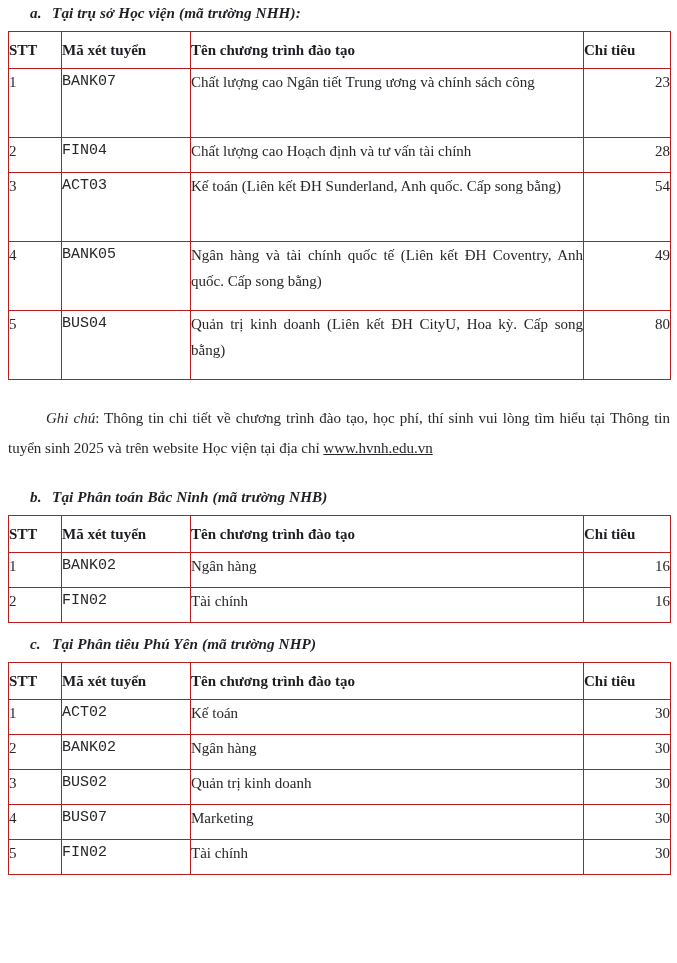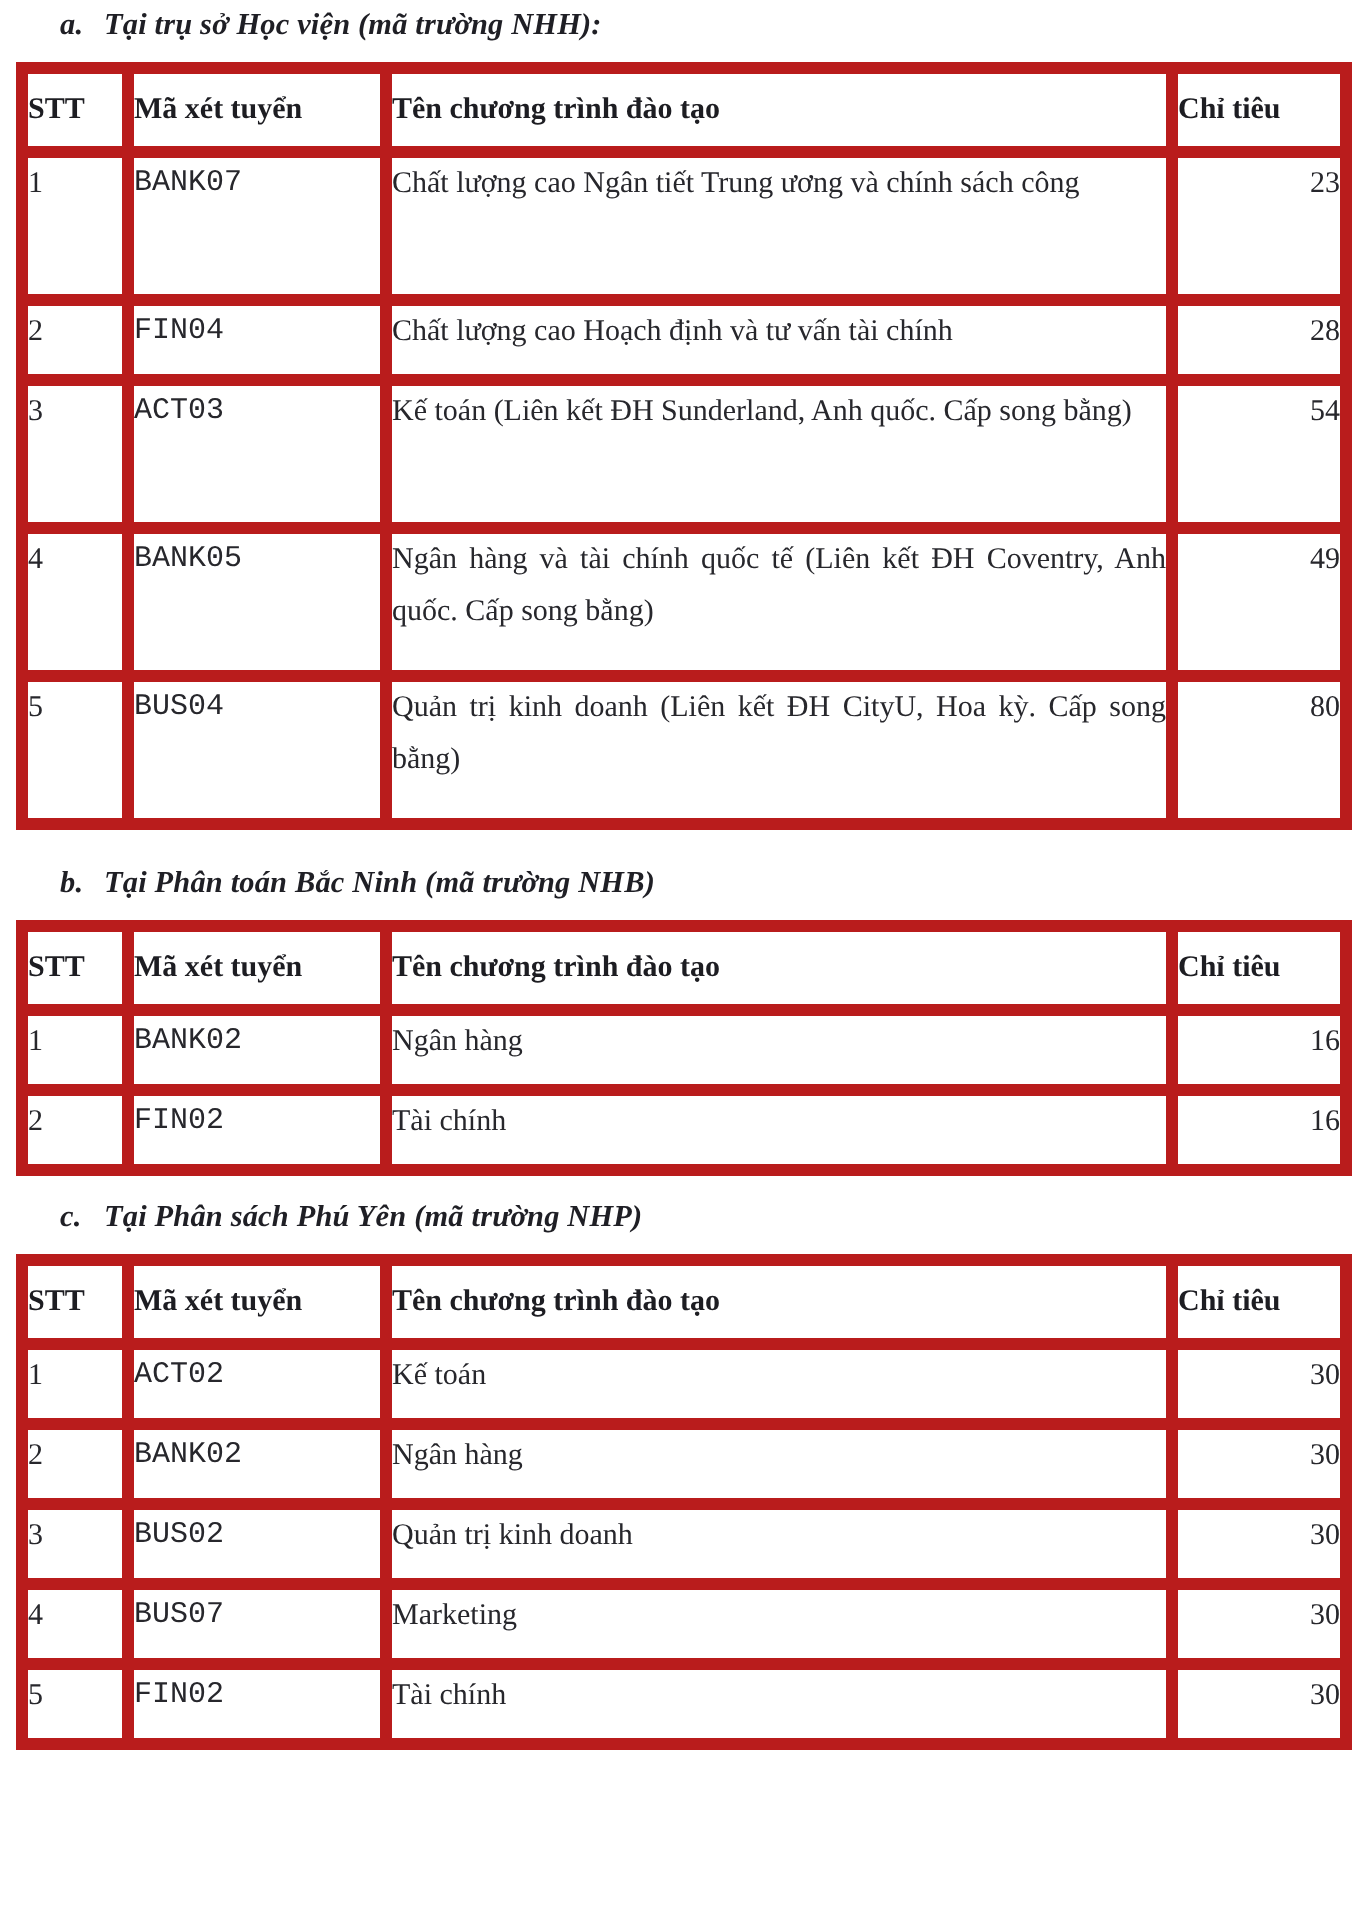--- a/index.html
+++ b/index.html
@@ -48,21 +48,21 @@
   table.doc-table {
     border-collapse: collapse;
     table-layout: fixed;
     width: 662px;
     margin-left: 8px;
     font-size: 15px;
     color: #27272c;
   }
   table.doc-table td,
   table.doc-table th {
-    border: 6px solid #b91c1c;
+    border: 1px solid #b91c1c;
     padding: 0;
     vertical-align: top;
     background: #fff;
     margin-left: 12px;
   }
   
   col.c-stt   { width: 53px; }
   col.c-code  { width: 129px; }
   col.c-name  { width: 393px; }
   col.c-quota { width: 87px; }
@@ -188,20 +188,21 @@
         <td class="cell-stt">5</td>
         <td class="cell-code">BUS04</td>
         <td class="cell-name">Quản trị kinh doanh (Liên kết ĐH CityU, Hoa kỳ. Cấp song bằng)</td>
         <td class="cell-quota">80</td>
       </tr>
     </tbody>
   </table>
 
   <div class="gap-tbl-note"></div>
 
+  <p class="note"><span class="note-label">Ghi chú</span><span>: </span><span>Thông tin chi tiết về chương trình đào tạo, học phí, thí sinh vui lòng tìm hiểu tại Thông tin tuyển sinh 2025 và trên website Học viện tại địa chỉ </span><span class="note-url">www.hvnh.edu.vn</span></p>
 
   <div class="gap-note-head"></div>
 
   <div class="section-heading">
     <span class="marker">b.</span>
     <span class="htext">Tại Phân toán Bắc Ninh (mã trường NHB)</span>
   </div>
   <div class="gap-head-tbl"></div>
 
   <table class="doc-table">
@@ -232,21 +233,21 @@
         <td class="cell-name">Tài chính</td>
         <td class="cell-quota">16</td>
       </tr>
     </tbody>
   </table>
 
   <div class="gap-tbl-head"></div>
 
   <div class="section-heading">
     <span class="marker">c.</span>
-    <span class="htext">Tại Phân sách Phú Yên (mã trường NHP)</span>
+    <span class="htext">Tại Phân tiêu Phú Yên (mã trường NHP)</span>
   </div>
   <div class="gap-head-tbl"></div>
 
   <table class="doc-table">
     <colgroup>
       <col class="c-stt">
         <col class="c-code">
         <col class="c-name">
         <col class="c-quota">
     </colgroup>

